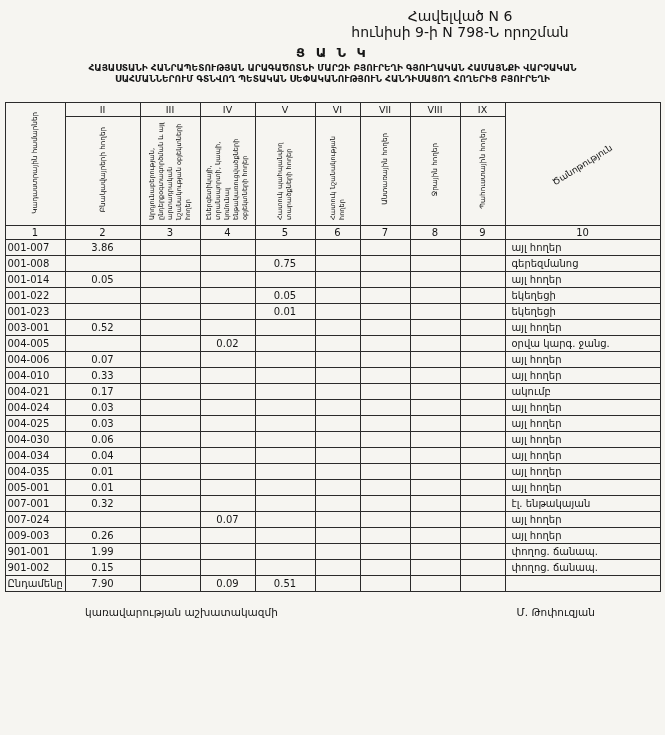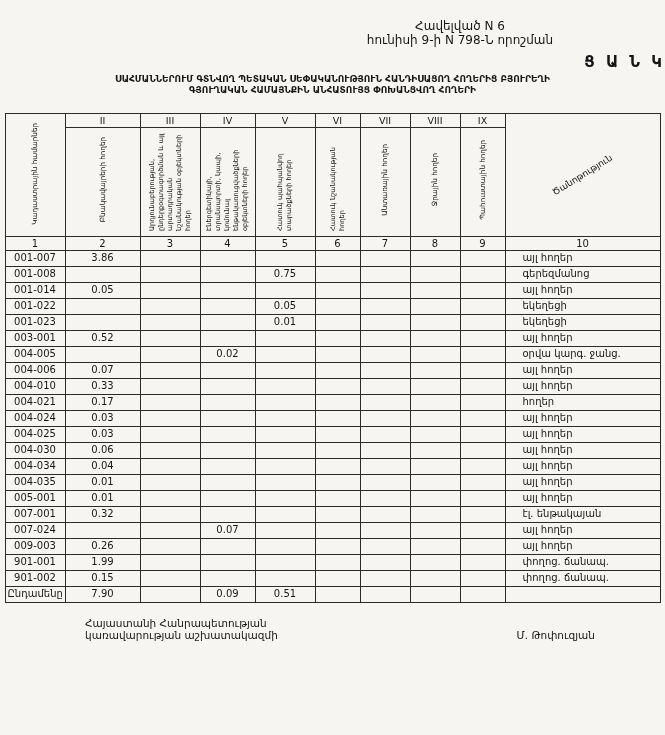--- a/index.html
+++ b/index.html
@@ -6,31 +6,31 @@
   body {
     width: 665px; height: 735px;
     background: #f6f5f1;
     font-family: "DejaVu Sans", sans-serif;
     color: #161616;
     overflow: hidden;
   }
   .page { position: relative; width: 665px; height: 735px; }
 
   .corner-note {
-    margin: 20px 40px 0 auto;
+    margin: 8px 40px 0 auto;
     width: 330px;
     text-align: center;
-    font-size: 12px;
+    font-size: 14px;
     line-height: 1.15;
   }
 
   .doc-title {
-    text-align: right;
+    text-align: center;
     font-weight: bold;
-    font-size: 15px;
+    font-size: 13px;
     letter-spacing: 3px;
     margin-top: 5px;
   }
 
   .subtitle {
     text-align: center;
     font-weight: bold;
     font-size: 9px;
     line-height: 1.22;
     margin-top: 3px;
@@ -64,23 +64,23 @@
   .vtext.big { font-size: 7.2px; }
 
   .diag {
     display: inline-block;
     transform: rotate(-32deg);
     font-size: 9px;
     white-space: nowrap;
   }
 
   .doc-table tbody td { height: 15px; font-size: 10px; line-height: 1; }
-  td.c-code { text-align: center; }
+  td.c-code { text-align: left; }
   td.c-num  { text-align: center; }
-  td.c-note { text-align: left; padding-left: 17px; }
+  td.c-note { text-align: left; padding-left: 6px; }
 
   .footer {
     display: flex;
     justify-content: space-between;
     align-items: flex-end;
     margin: 14px 70px 0 85px;
     font-size: 10.5px;
     line-height: 1.2;
   }
   .footer-right { margin-bottom: 0; }
@@ -91,22 +91,22 @@
 <div class="page">
 
   <div class="corner-note">
     <div>Հավելված N 6</div>
     <div>հունիսի 9-ի N 798-Ն որոշման</div>
   </div>
 
   <div class="doc-title">Ց Ա Ն Կ</div>
 
   <div class="subtitle">
+      <div>ՀԱՅԱՍՏԱՆԻ ՀԱՆՐԱՊԵՏՈՒԹՅԱՆ ԱՐԱԳԱԾՈՏՆԻ ՄԱՐԶԻ ԲՅՈՒՐԵՂԻ ԳՅՈՒՂԱԿԱՆ ՀԱՄԱՅՆՔԻ ՎԱՐՉԱԿԱՆ</div>
       <div>ՍԱՀՄԱՆՆԵՐՈՒՄ ԳՏՆՎՈՂ ՊԵՏԱԿԱՆ ՍԵՓԱԿԱՆՈՒԹՅՈՒՆ ՀԱՆԴԻՍԱՑՈՂ ՀՈՂԵՐԻՑ ԲՅՈՒՐԵՂԻ</div>
-      <div>ԳՅՈՒՂԱԿԱՆ ՀԱՄԱՅՆՔԻՆ ԱՆՀԱՏՈՒՅՑ ՓՈԽԱՆՑՎՈՂ ՀՈՂԵՐԻ</div>
     </div>
 
   <table class="doc-table">
     <colgroup>
       <col style="width:60px">
         <col style="width:75px">
         <col style="width:60px">
       <col style="width:55px">
         <col style="width:60px">
         <col style="width:45px">
@@ -267,21 +267,21 @@
         <tr>
           <td class="c-code">004-021</td>
           <td class="c-num">0.17</td>
           <td class="c-num"></td>
           <td class="c-num"></td>
           <td class="c-num"></td>
           <td class="c-num"></td>
           <td class="c-num"></td>
           <td class="c-num"></td>
           <td class="c-num"></td>
-          <td class="c-note">հողեր</td>
+          <td class="c-note">ակումբ</td>
         </tr>
         <tr>
           <td class="c-code">004-024</td>
           <td class="c-num">0.03</td>
           <td class="c-num"></td>
           <td class="c-num"></td>
           <td class="c-num"></td>
           <td class="c-num"></td>
           <td class="c-num"></td>
           <td class="c-num"></td>
@@ -418,19 +418,18 @@
           <td class="c-num"></td>
           <td class="c-num"></td>
           <td class="c-num"></td>
           <td class="c-note"></td>
         </tr>
       </tbody>
   </table>
 
   <div class="footer">
     <div class="footer-left">
-        <div>Հայաստանի Հանրապետության</div>
         <div>կառավարության աշխատակազմի</div>
       </div>
     <div class="footer-right">Մ. Թոփուզյան</div>
   </div>
 
 </div>
 
 </body></html>

